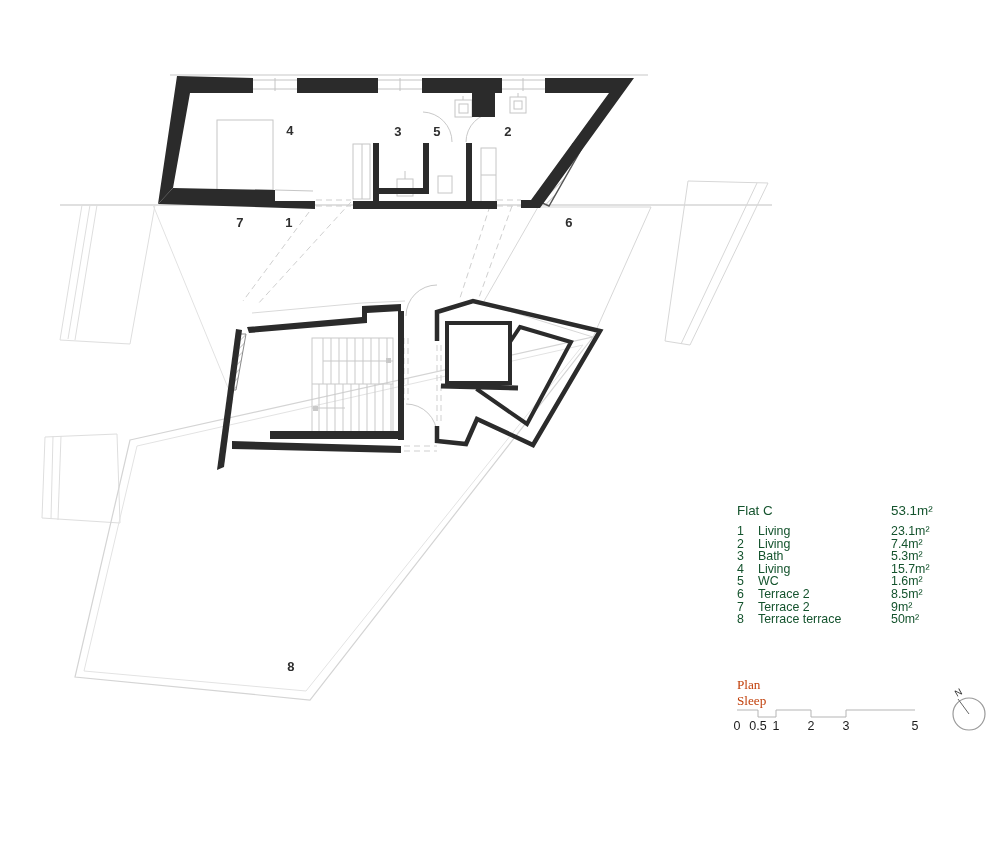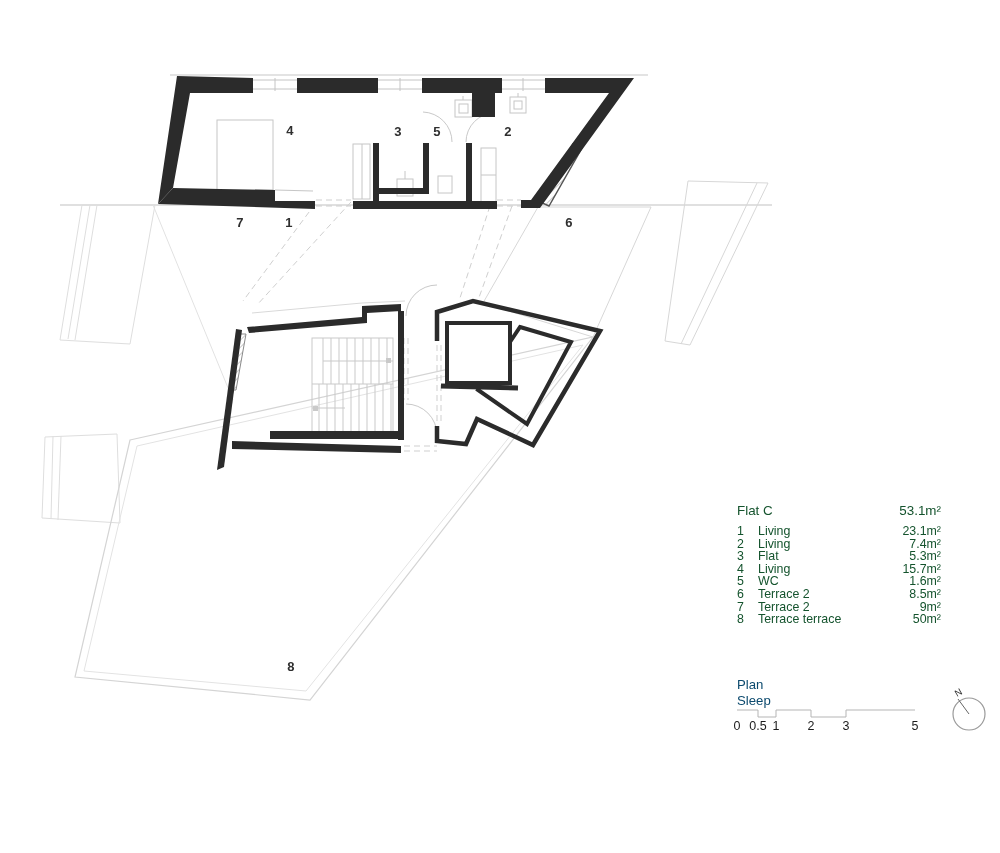--- a/index.html
+++ b/index.html
@@ -12,23 +12,23 @@
     position:absolute;transform:translate(-50%,-50%);
     font-size:13px;font-weight:600;color:#2f2f2f;letter-spacing:.3px;
   }
   
   #legend{position:absolute;left:737px;top:503px;width:204px;font-size:12.4px;color:#14532d;}
   #legend .hdr{display:flex;font-size:13.4px;margin-bottom:7px;}
   #legend .hdr .name{flex:1;}
   #legend .row{display:flex;line-height:12.6px;margin-bottom:0;}
   #legend .num{width:21px;}
   #legend .lbl{flex:1;}
-  #legend .area{width:50px;text-align:right;}
-  
-  #plan-title{position:absolute;left:737px;top:677px;font-size:13.2px;color:#0c4a6e;line-height:15.5px;}
+  #legend .area{width:50px;text-align:left;}
+  
+  #plan-title{position:absolute;left:737px;top:677px;font-size:13.2px;color:#c2410c;line-height:15.5px;font-family:Liberation Serif, serif;}
   
   #scalebar{position:absolute;left:733px;top:704px;width:200px;height:34px;}
   #scalebar svg{position:absolute;left:0;top:0;}
   #scalebar .tick{
     position:absolute;top:15px;transform:translateX(-50%);
     font-size:12.5px;color:#1c1c1c;
   }
   
   #north{position:absolute;left:946px;top:684px;width:46px;height:52px;}
 </style>
@@ -195,21 +195,21 @@
       <span class="lbl">Living</span>
       <span class="area">23.1m²</span>
     </div>
     <div class="row">
       <span class="num">2</span>
       <span class="lbl">Living</span>
       <span class="area">7.4m²</span>
     </div>
     <div class="row">
       <span class="num">3</span>
-      <span class="lbl">Flat</span>
+      <span class="lbl">Bath</span>
       <span class="area">5.3m²</span>
     </div>
     <div class="row">
       <span class="num">4</span>
       <span class="lbl">Living</span>
       <span class="area">15.7m²</span>
     </div>
     <div class="row">
       <span class="num">5</span>
       <span class="lbl">WC</span>

